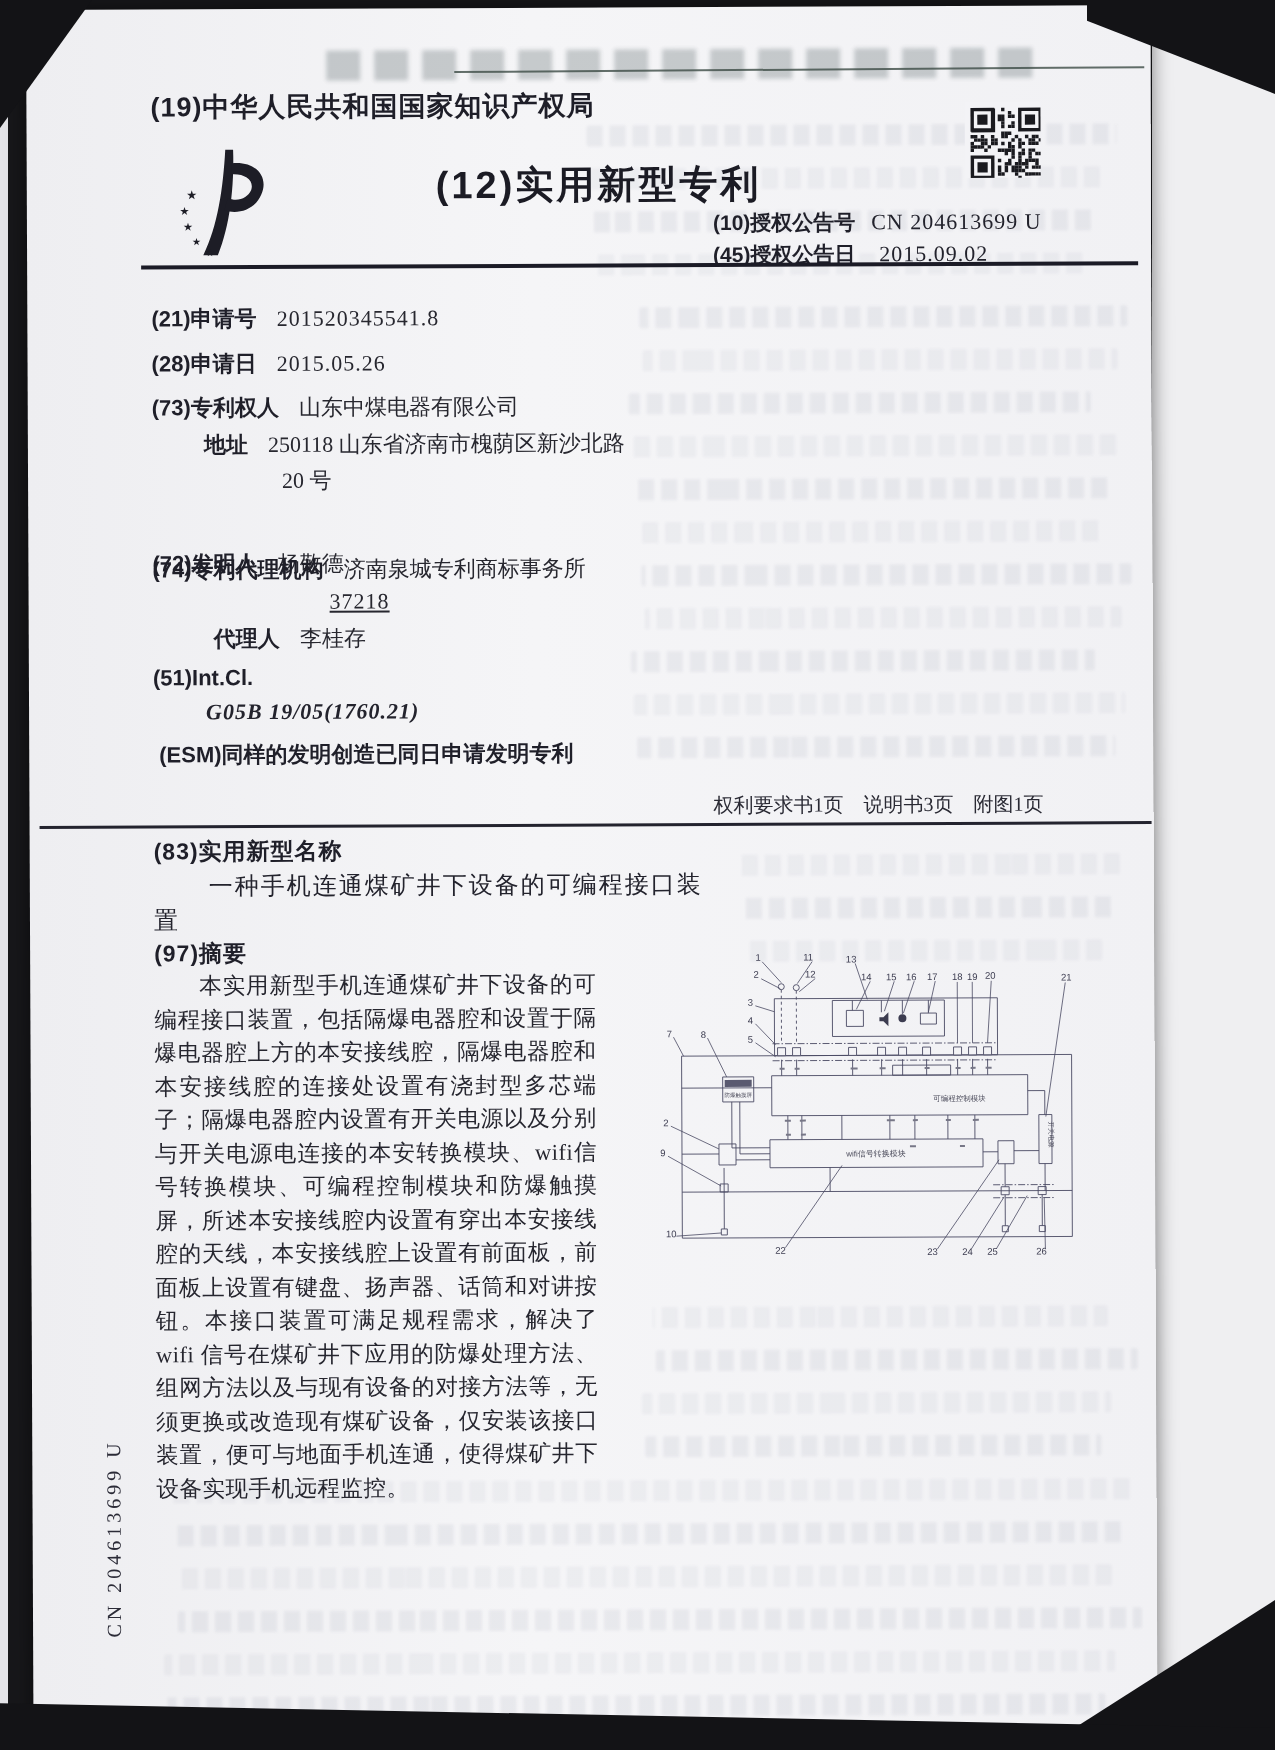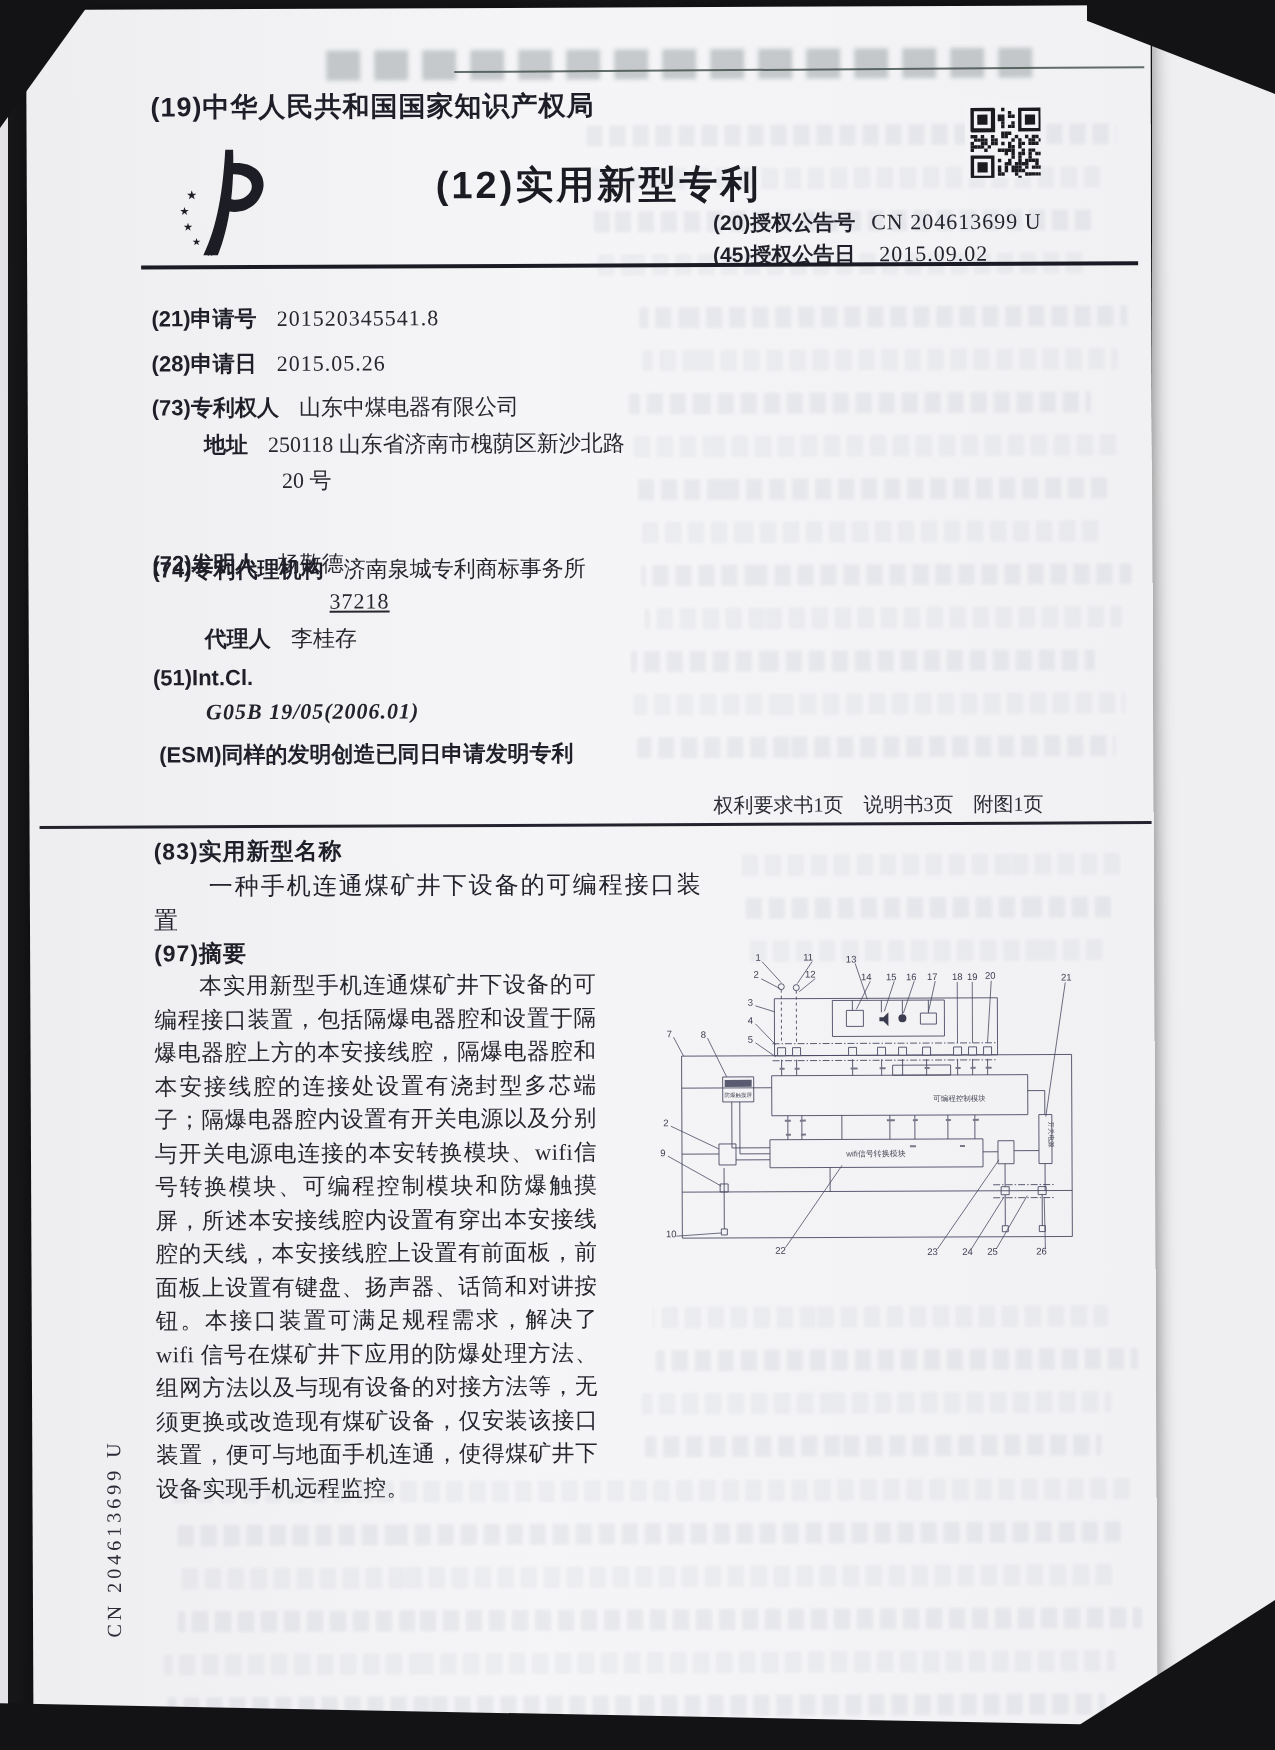--- a/index.html
+++ b/index.html
@@ -242,21 +242,21 @@
       <rect x="12.8" y="12.8" width="10.2" height="10.2" fill="#1a1a1f"></rect>
       <rect x="53.6" y="6" width="23.8" height="23.8" fill="#1a1a1f"></rect>
       <rect x="57" y="9.4" width="17" height="17" fill="#f3f3f6"></rect>
       <rect x="60.4" y="12.8" width="10.2" height="10.2" fill="#1a1a1f"></rect>
       <rect x="6" y="53.6" width="23.8" height="23.8" fill="#1a1a1f"></rect>
       <rect x="9.4" y="57" width="17" height="17" fill="#f3f3f6"></rect>
       <rect x="12.8" y="60.4" width="10.2" height="10.2" fill="#1a1a1f"></rect>
     </svg>
 
   <div class="a publine" style="left:686px;top:202px;">
-    <span class="lab">(20)授权公告号</span>
+    <span class="lab">(10)授权公告号</span>
     <span class="num" style="margin-left:10px;">CN 204613699 U</span>
   </div>
   <div class="a publine" style="left:686px;top:234px;">
     <span class="lab">(45)授权公告日</span>
     <span class="num" style="margin-left:18px;">2015.09.02</span>
   </div>
 
   <div class="a rule1" style="left:114px;top:256px;width:997px;"></div>
 
   <div class="a row" style="left:124px;top:295px;">
@@ -282,29 +282,29 @@
     <span class="lab">(72)发明人</span>
     <span class="val">杨敬德</span>
   </div>
   <div class="a row" style="left:124px;top:546px;">
     <span class="lab">(74)专利代理机构</span>
     <span class="val">济南泉城专利商标事务所</span>
   </div>
   <div class="a row" style="left:301px;top:580px;">
     <span class="val num" style="margin-left:0;text-decoration:underline;">37218</span>
   </div>
-  <div class="a row" style="left:176px;top:615px;">
+  <div class="a row" style="left:185px;top:615px;">
     <span class="lab">代理人</span>
     <span class="val">李桂存</span>
   </div>
   <div class="a row" style="left:124px;top:656px;">
     <span class="lab">(51)Int.Cl.</span>
   </div>
   <div class="a" style="left:177px;top:690px;">
-    <span class="intcl-code">G05B 19/05(2006.01)</span>
+    <span class="intcl-code">G05B 19/05(1760.21)</span>
   </div>
   <div class="a row" style="left:130px;top:731px;">
     <span class="lab">(ESM)同样的发明创造已同日申请发明专利</span>
   </div>
 
   <div class="a pages-note" style="left:684px;top:785px;">权利要求书1页　说明书3页　附图1页</div>
 
   <div class="a rule2" style="left:10px;top:816px;width:1112px;"></div>
 
   <div class="a sec-label" style="left:124px;top:827px;">(83)实用新型名称</div>

